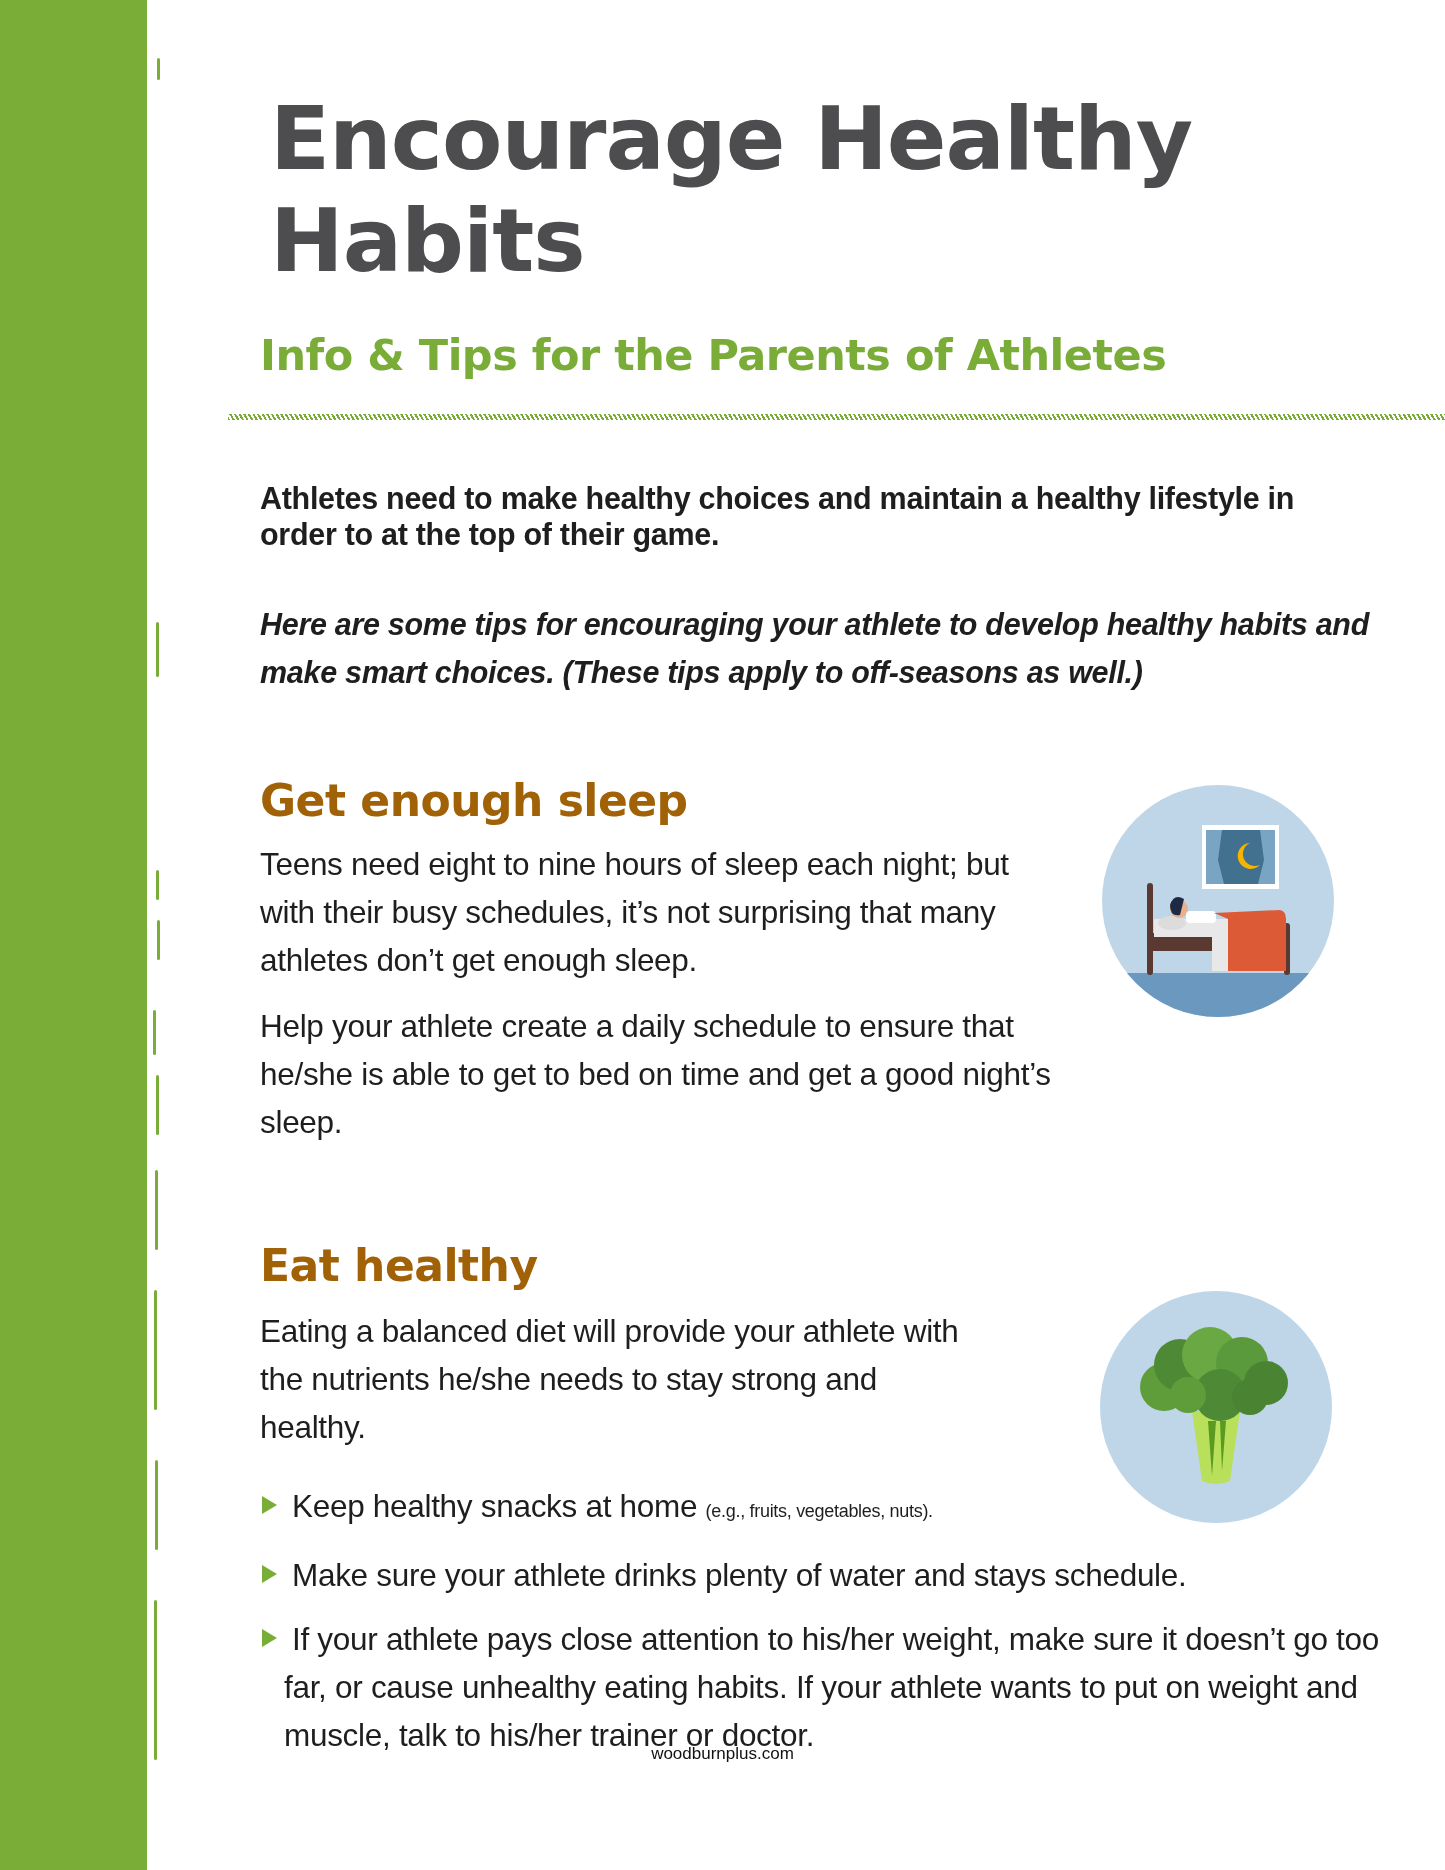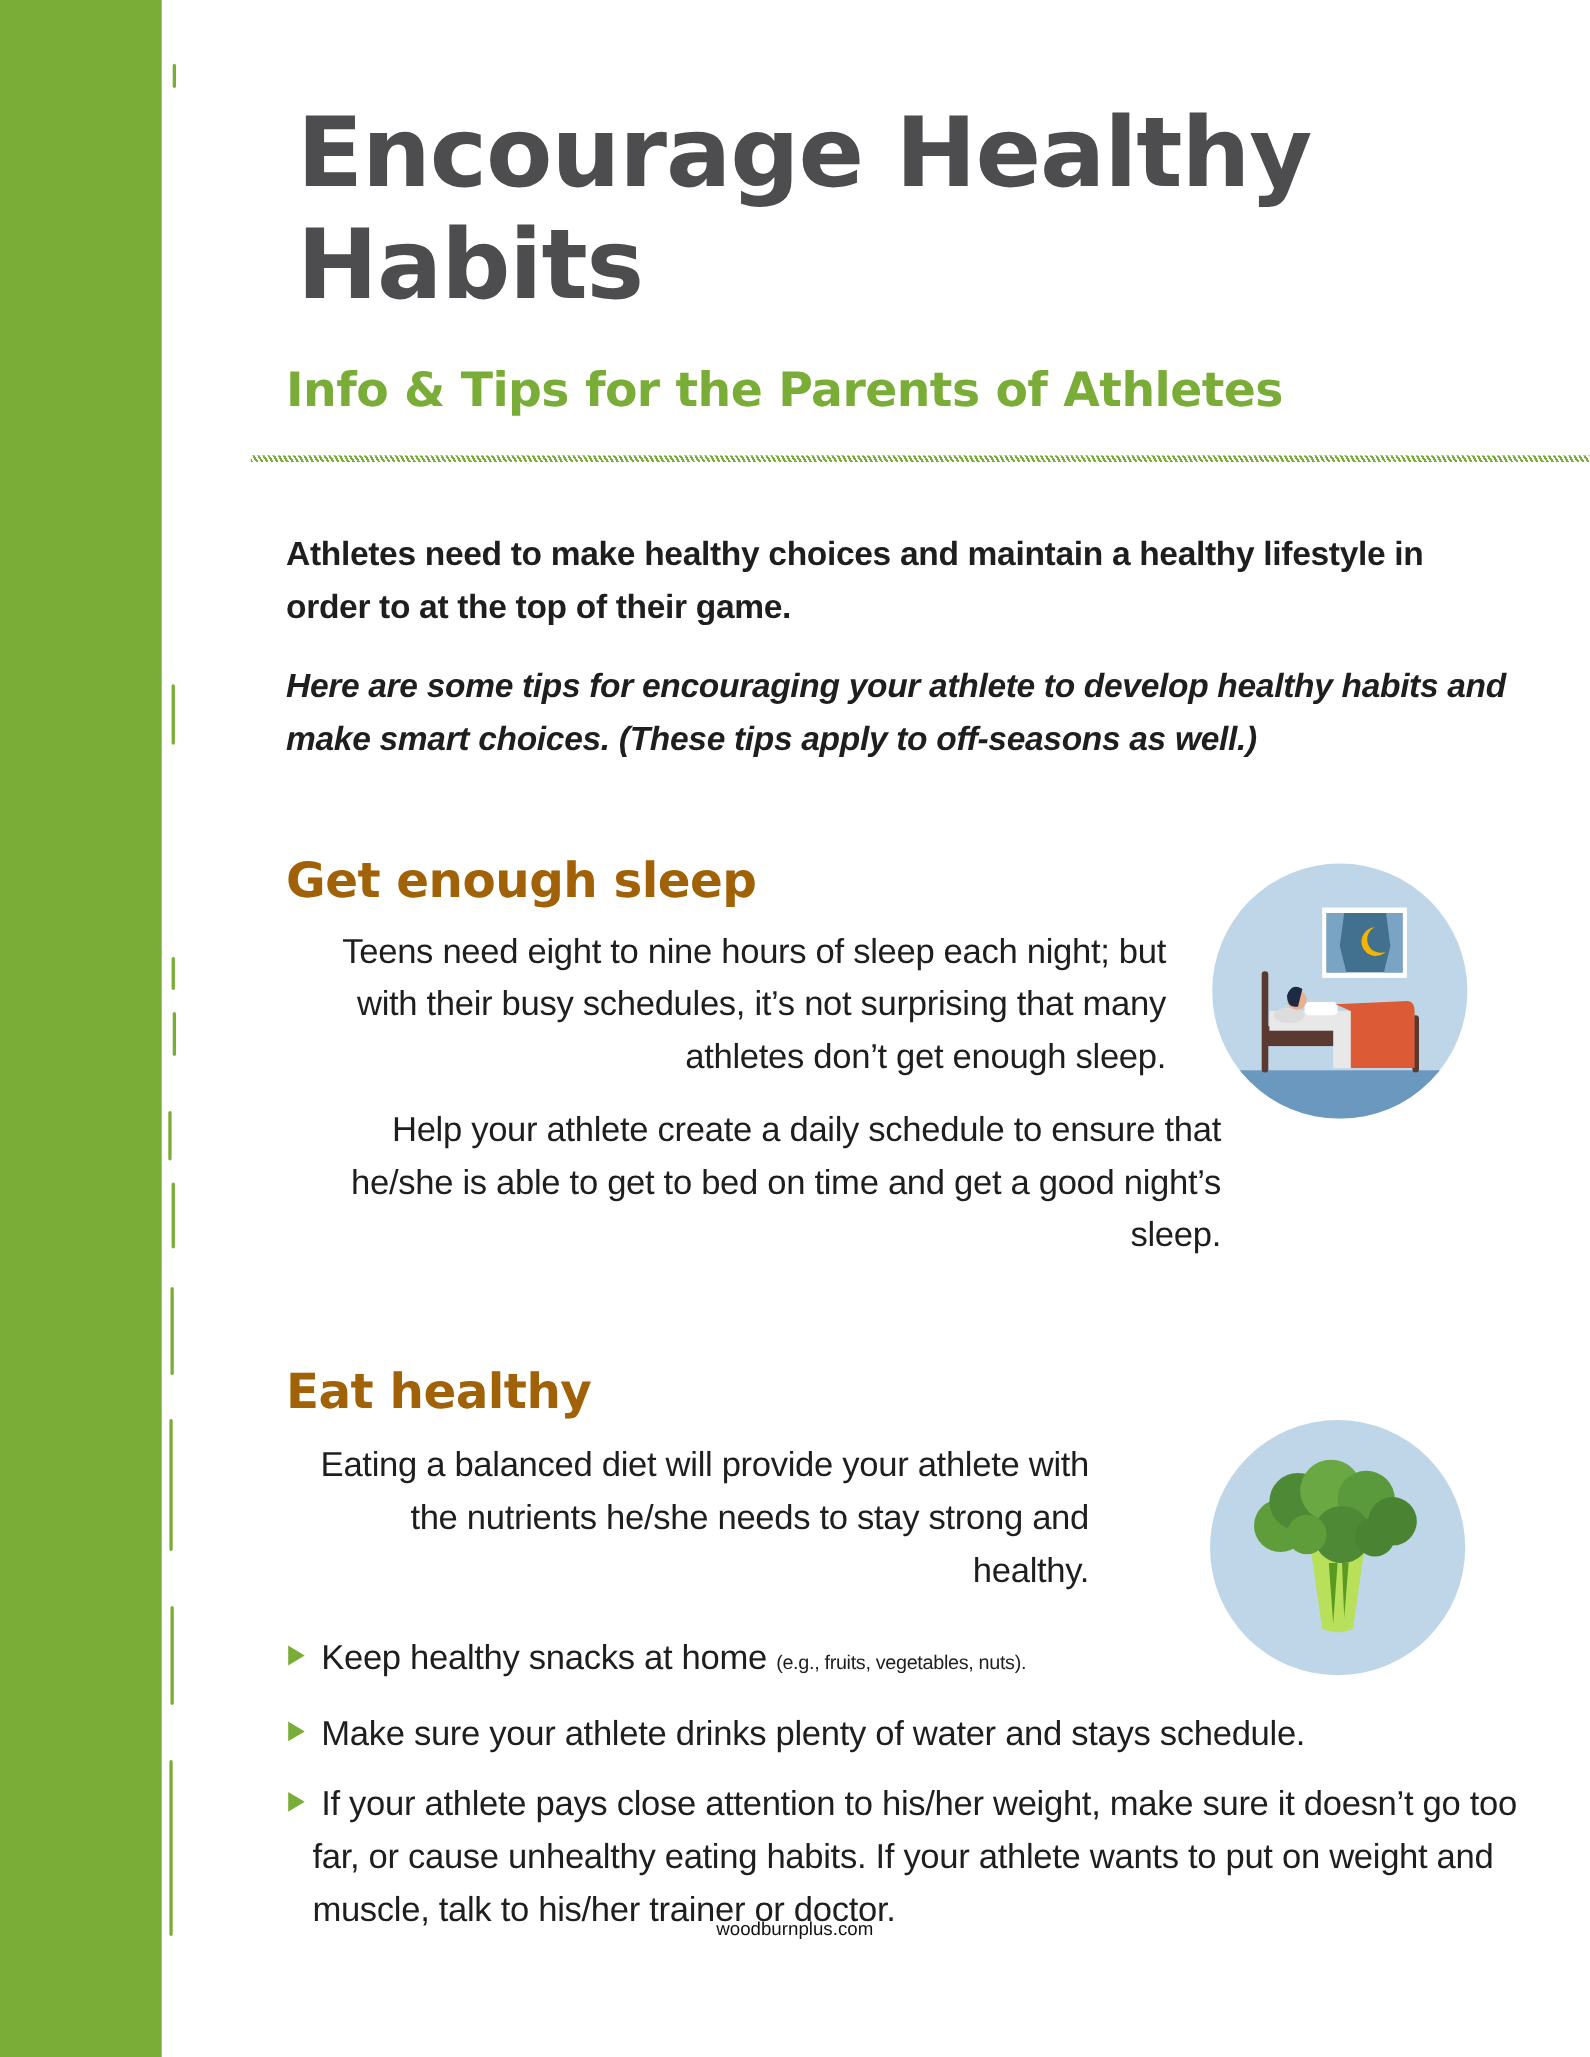--- a/index.html
+++ b/index.html
@@ -12,27 +12,27 @@
   .title { position:absolute; left:258px; top:88px; width:1100px;
     font-family:"DejaVu Sans", sans-serif; font-weight:bold; font-size:88px;
     line-height:102px; color:#4d4d4f; letter-spacing:-1px;margin-left:12px; }
   .subtitle { position:absolute; left:260px; top:330px;
     font-family:"DejaVu Sans", sans-serif; font-weight:bold; font-size:43px;
     color:#7aad37; letter-spacing:-0.5px; }
   .divider { position:absolute; left:228px; top:414px; width:1217px; height:6px;
     background:repeating-linear-gradient(60deg, #7aad37 0 2px, transparent 2px 4px); }
 
   .intro { position:absolute; left:260px; top:480px; width:1110px;
-    font-weight:bold; font-size:30.5px; line-height:48px; color:#1e1e1e; letter-spacing:-0.3px; }
+    font-weight:bold; font-size:30.5px; line-height:36px; color:#1e1e1e; letter-spacing:-0.3px; }
   .intro-italic { position:absolute; left:260px; top:600px; width:1130px;
     font-weight:bold; font-style:italic; font-size:30.5px; line-height:48px; color:#1e1e1e; letter-spacing:-0.3px; }
 
   .sec-heading { position:absolute; left:260px; font-family:"DejaVu Sans", sans-serif;
     font-weight:bold; font-size:44px; color:#a16207; letter-spacing:-0.5px; }
-  .para { position:absolute; left:260px; font-size:31.5px; line-height:48px; color:#1e1e1e; letter-spacing:-0.3px;text-align:right; }
+  .para { position:absolute; left:260px; font-size:31.5px; line-height:48px; color:#1e1e1e; letter-spacing:-0.3px; }
 
   .icon-circle { position:absolute; width:232px; height:232px; border-radius:50%;
     background:#bfd6e8; overflow:hidden; }
 
   .bullets { position:absolute; left:260px; top:1482px; width:1120px; list-style:none; }
   .bullets li { position:relative; font-size:31.5px; line-height:48px; color:#1e1e1e;
     padding-left:24px; margin-bottom:16px; letter-spacing:-0.3px; }
   .bullets li .tri { position:absolute; left:2px; top:14px; width:0; height:0;
     border-top:9px solid transparent; border-bottom:9px solid transparent;
     border-left:15px solid #7aad37; }

